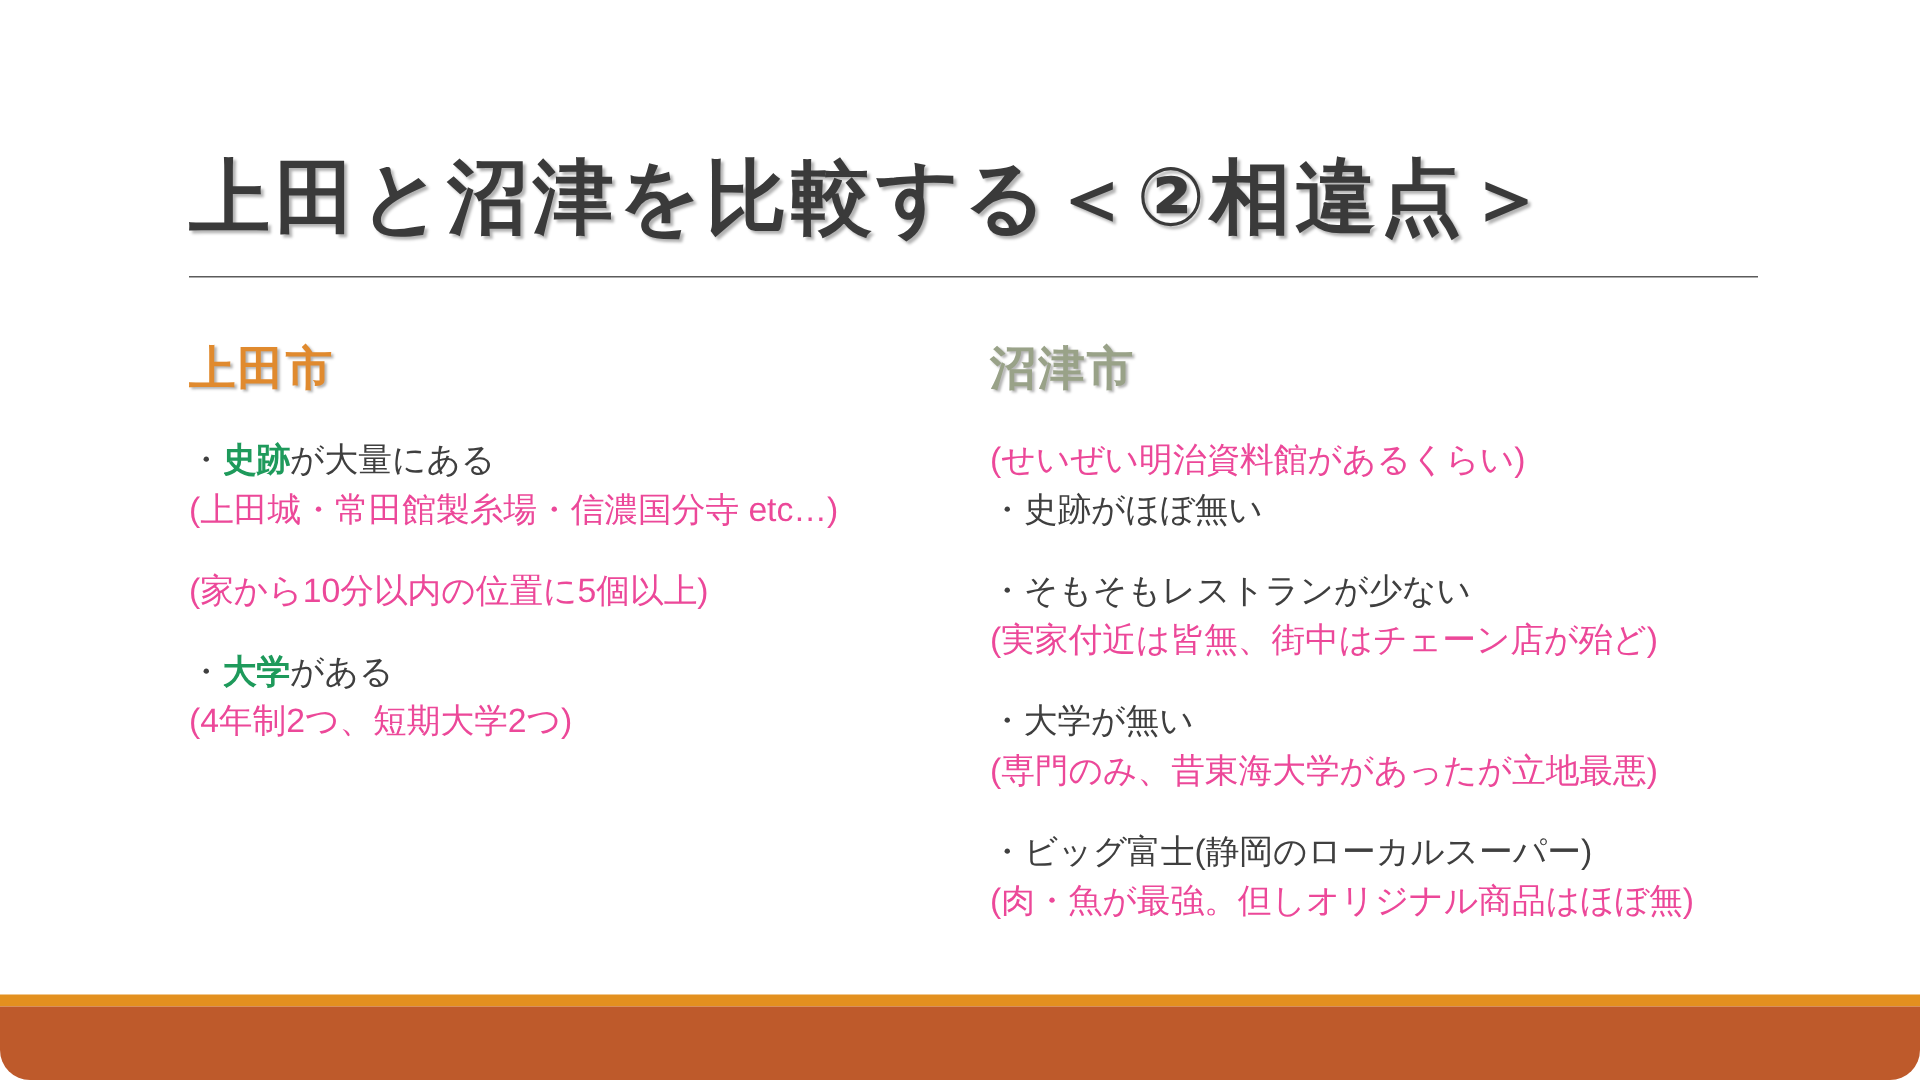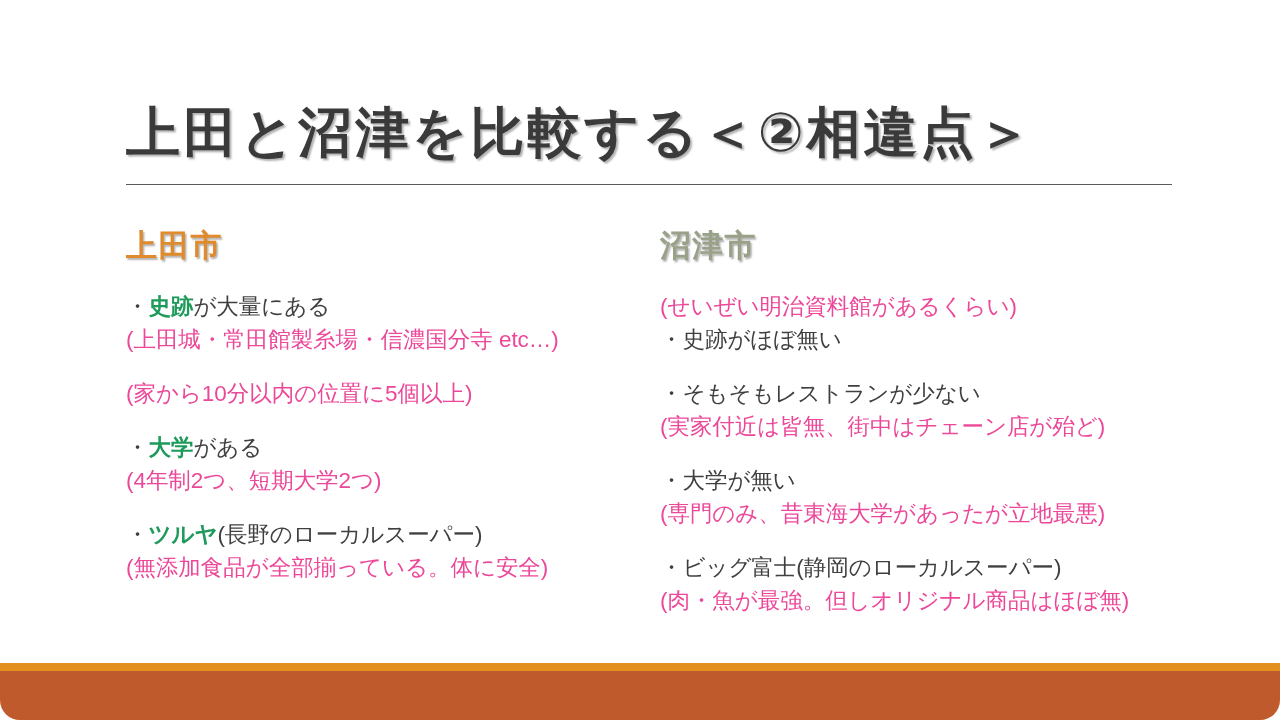--- a/index.html
+++ b/index.html
@@ -136,24 +136,20 @@
 
       <div class="bullet-block">
         <div class="bullet-line detail">(家から10分以内の位置に5個以上)</div>
       </div>
 
       <div class="bullet-block">
         <div class="bullet-line"><span>・</span><span class="hl">大学</span><span>がある</span></div>
         <div class="bullet-line detail">(4年制2つ、短期大学2つ)</div>
       </div>
 
-      <div class="bullet-block">
-        <div class="bullet-line"><span>・</span><span class="hl">ツルヤ</span><span>(長野のローカルスーパー)</span></div>
-        <div class="bullet-line detail">(無添加食品が全部揃っている。体に安全)</div>
-      </div>
 
     </div>
   </div>
 
   <div class="column right">
     <div class="column-heading numazu">沼津市</div>
 
     <div class="bullet-list">
 
       <div class="bullet-block">

